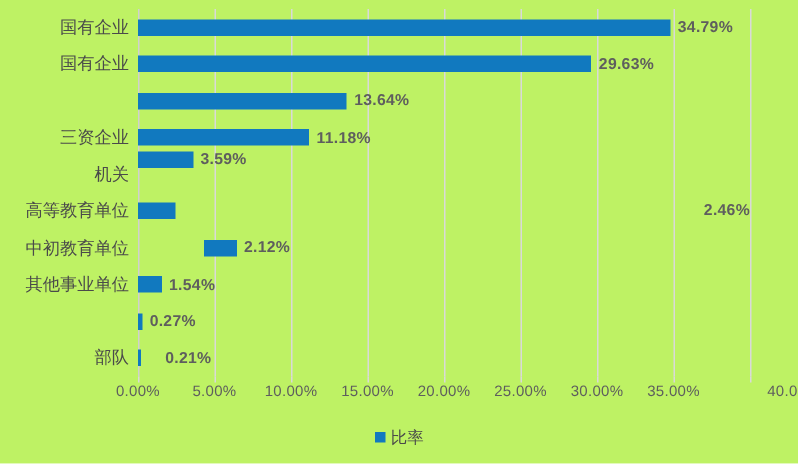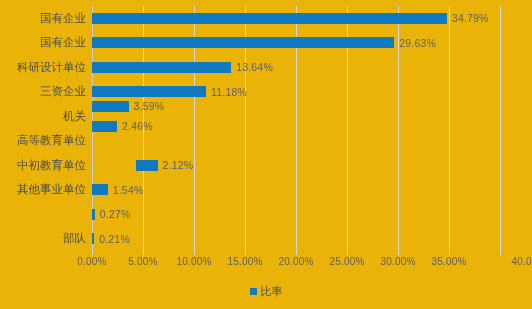--- a/index.html
+++ b/index.html
@@ -11,30 +11,31 @@
     width: 532px;
     height: 309px;
     font-family: "Liberation Sans", sans-serif;
     overflow: hidden;
   }
 
   #chart-root {
     position: relative;
     width: 532px;
     height: 309px;
-    background: #eab308;
+    background: #bef264;
   }
 
   
   .plot-area {
     position: absolute;
     left: 92px;
     top: 6px;
     width: 408px;
     height: 245px;
+    font-weight: bold;
   }
 
   .gridline {
     position: absolute;
     top: 0;
     bottom: 0;
     width: 1px;
     background: #d9d9d9;
   }
   .gridline.axis-zero {
@@ -140,21 +141,20 @@
   }
 </style>
 </head>
 <body>
 
 <div id="chart-root">
 
   <div class="cat-labels">
       <div class="cat-label" style="top: 0px; height: 24.5px;">国有企业</div>
       <div class="cat-label" style="top: 24.5px; height: 24.5px;">国有企业</div>
-      <div class="cat-label" style="top: 49px; height: 24.5px;">科研设计单位</div>
       <div class="cat-label" style="top: 73.5px; height: 24.5px;">三资企业</div>
       <div class="cat-label" style="top: 98px; height: 24.5px;">机关</div>
       <div class="cat-label" style="top: 122.5px; height: 24.5px;">高等教育单位</div>
       <div class="cat-label" style="top: 147px; height: 24.5px;">中初教育单位</div>
       <div class="cat-label" style="top: 171.5px; height: 24.5px;">其他事业单位</div>
       <div class="cat-label" style="top: 220.5px; height: 24.5px; margin-left: 20px;">部队</div>
     </div>
 
   <div class="plot-area">
     <div class="gridlines">
@@ -182,37 +182,37 @@
           <span class="bar-value">13.64%</span>
         </div>
         <div class="bar-row" style="top: 73.5px;">
           <div class="bar" style="width: 114.036px; background: rgb(17, 121, 191);"></div>
           <span class="bar-value">11.18%</span>
         </div>
         <div class="bar-row" style="top: 88px;">
           <div class="bar" style="width: 36.618px; background: rgb(17, 121, 191);"></div>
           <span class="bar-value">3.59%</span>
         </div>
-        <div class="bar-row" style="top: 108px;">
+        <div class="bar-row" style="top: 122px; justify-content: space-between;">
           <div class="bar" style="width: 25.092px; background: rgb(17, 121, 191);"></div>
           <span class="bar-value">2.46%</span>
         </div>
         <div class="bar-row" style="top: 147px; margin-left: 44px;">
           <div class="bar" style="width: 21.624px; background: rgb(17, 121, 191);"></div>
           <span class="bar-value">2.12%</span>
         </div>
         <div class="bar-row" style="top: 171.5px;">
           <div class="bar" style="width: 15.708px; background: rgb(17, 121, 191);"></div>
           <span class="bar-value">1.54%</span>
         </div>
         <div class="bar-row" style="top: 196px;">
           <div class="bar" style="width: 2.754px; background: rgb(17, 121, 191);"></div>
           <span class="bar-value">0.27%</span>
         </div>
-        <div class="bar-row" style="top: 220.5px;">
+        <div class="bar-row" style="top: 220.5px; gap: 11px;">
           <div class="bar" style="width: 2.142px; background: rgb(17, 121, 191);"></div>
           <span class="bar-value">0.21%</span>
         </div>
       </div>
   </div>
 
   <div class="x-axis">
       <div class="x-tick-mark" style="left: 0px;"></div>
       <div class="x-tick-label" style="left: 0px;">0.00%</div>
       <div class="x-tick-mark" style="left: 51px;"></div>

